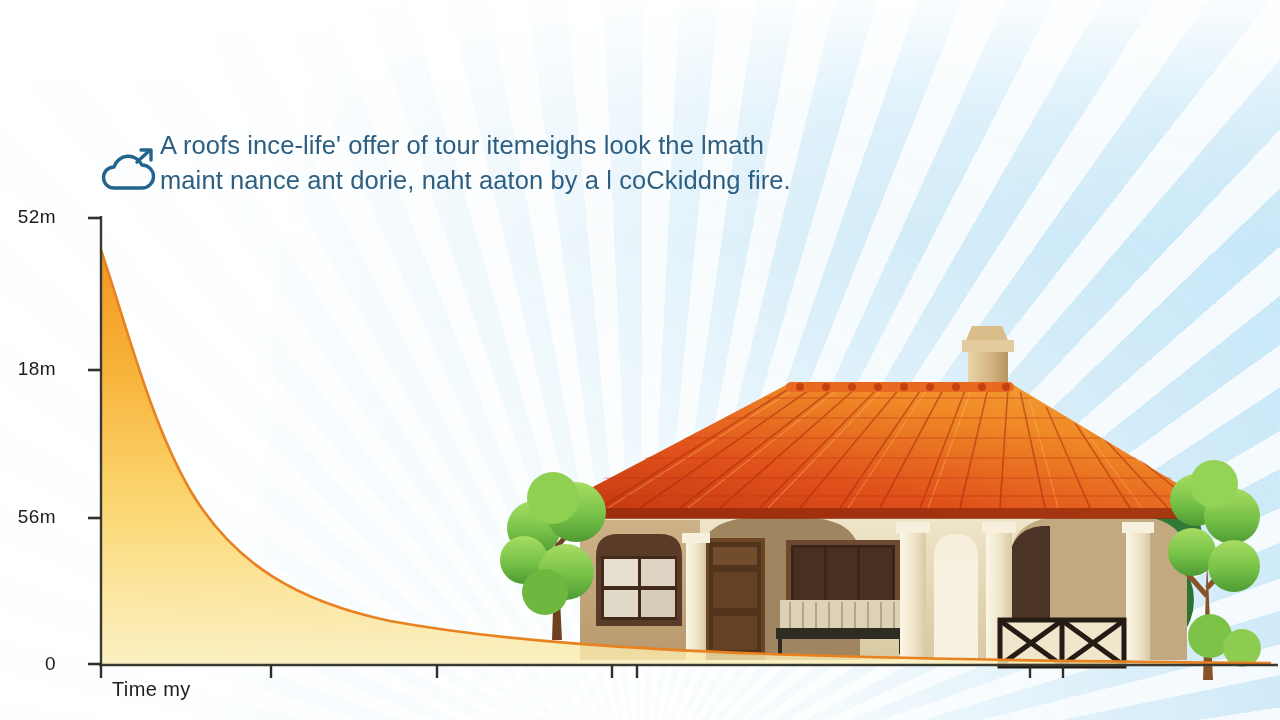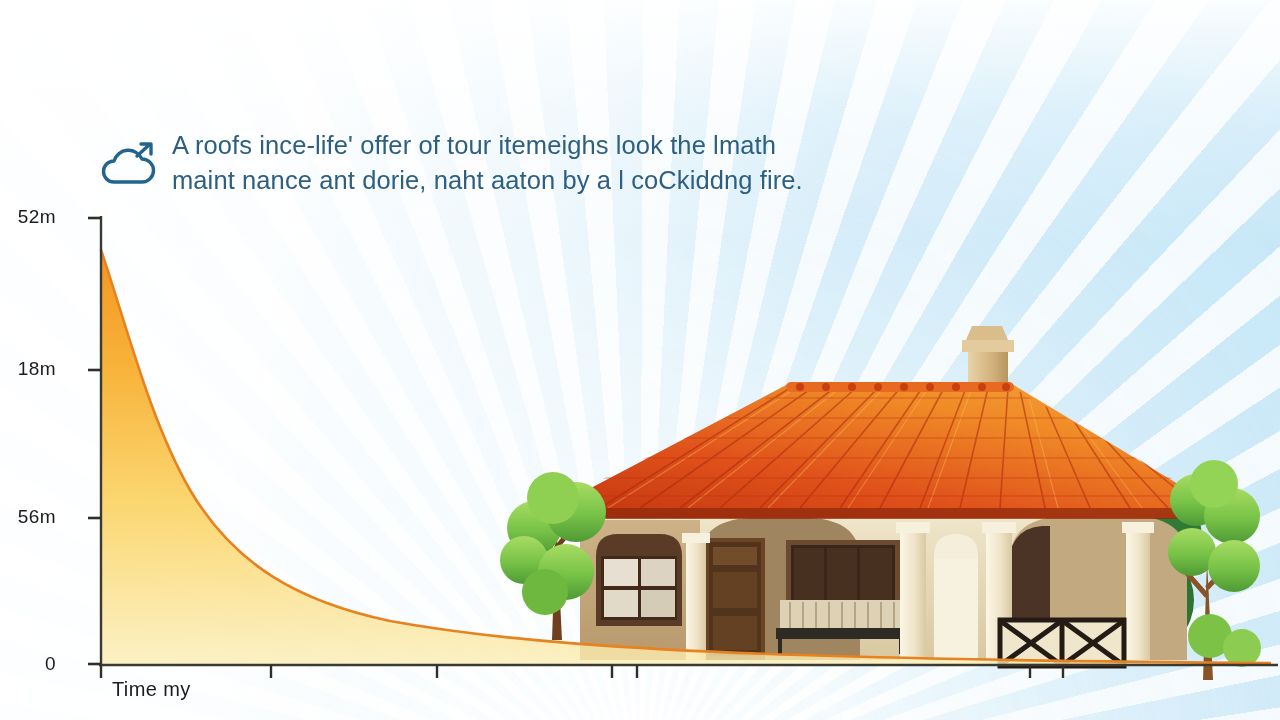--- a/index.html
+++ b/index.html
@@ -40,22 +40,22 @@
   .bg-topfade {
     background: linear-gradient(180deg, rgba(255,255,255,0.92) 0%, rgba(255,255,255,0.35) 16%, rgba(255,255,255,0) 34%);
   }
 
   
   .callout {
     position: absolute;
     left: 96px;
     top: 128px;
     display: flex;
-    align-items: center;
-    gap: 12px;
+    align-items: flex-end;
+    gap: 0;
     width: 880px;
   }
   .callout-icon {
     flex: 0 0 auto;
     margin-top: 6px;
   }
   .callout-text {
     color: #2d5f82;
     font-size: 25.5px;
     line-height: 35px;

